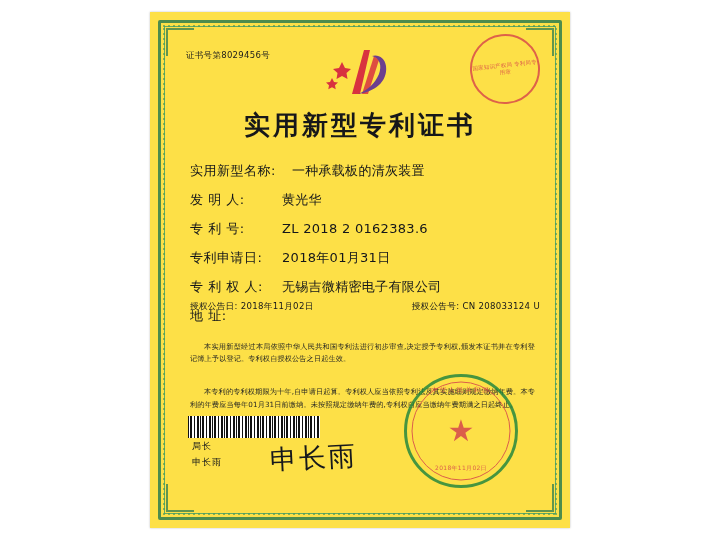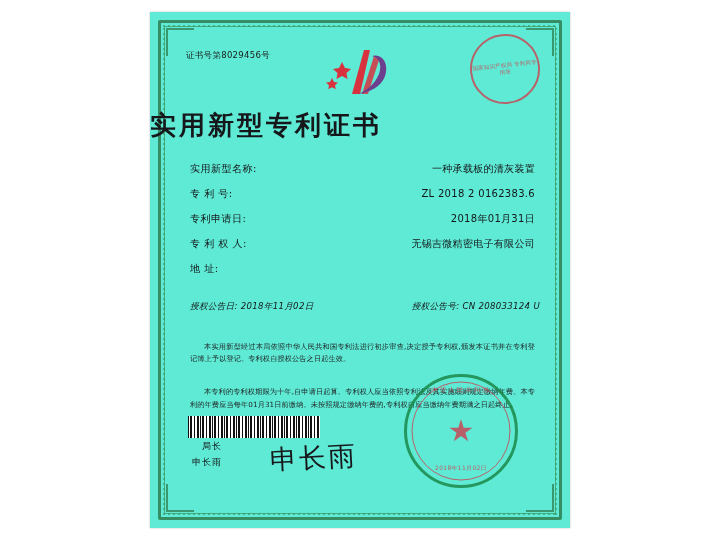--- a/index.html
+++ b/index.html
@@ -17,21 +17,21 @@
     background: #ffffff;
     overflow: hidden;
   }
   
   #cert {
     position: absolute;
     left: 150px;
     top: 12px;
     width: 420px;
     height: 516px;
-    background: #5eead4;
+    background: #fde047;
     box-shadow: 0 0 2px rgba(0,0,0,.25);
     overflow: hidden;
   }
   
   .border-outer {
     position: absolute;
     left: 8px; top: 8px; right: 8px; bottom: 8px;
     border: 3px solid #2e7d4f;
     border-radius: 2px;
     opacity: .85;
@@ -98,41 +98,41 @@
     font-size: 5.5px;
     line-height: 1.35;
     letter-spacing: .2px;
     transform: rotate(-6deg);
   }
   .title {
     position: absolute;
     top: 96px;
     left: 0;
     width: 100%;
+    text-align: center;
     font-size: 26px;
     font-weight: bold;
     color: #16171a;
     letter-spacing: 3px;
     font-family: Liberation Sans, sans-serif;
   }
 
   
   .fields {
     position: absolute;
     left: 40px;
     top: 150px;
     width: 345px;
   }
   .frow {
     display: flex;
     align-items: baseline;
     margin-bottom: 11px;
-    font-size: 10px;
+    font-size: 13px;
     color: #14161a;
-    justify-content: space-between;
   }
   .flabel {
     white-space: nowrap;
     letter-spacing: .5px;
   }
   .fvalue {
     margin-left: 16px;
     letter-spacing: .3px;
   }
   .frow.wide .flabel { min-width: 76px; }
@@ -140,21 +140,21 @@
   .grant-row {
     position: absolute;
     left: 40px;
     top: 289px;
     width: 350px;
     display: flex;
     justify-content: space-between;
     font-size: 8.6px;
     color: #14161a;
   }
-  .grant-row .seg { letter-spacing: .3px; font-style: italic; }
+  .grant-row .seg { letter-spacing: .3px; }
 
   
   .paras {
     position: absolute;
     left: 40px;
     top: 308px;
     width: 345px;
   }
   .para {
     font-size: 7.2px;
@@ -181,21 +181,20 @@
 
   
   .sig-block {
     position: absolute;
     left: 42px;
     bottom: 58px;
     font-size: 9px;
     line-height: 1.8;
     color: #14161a;
     letter-spacing: 1px;
-    text-align: right;
   }
   .sig-hand {
     position: absolute;
     left: 120px;
     bottom: 52px;
     font-size: 27px;
     color: #16181c;
     font-family: "DejaVu Serif", "Liberation Serif", serif;
     letter-spacing: 2px;
     transform: rotate(-3deg);
@@ -270,20 +269,24 @@
     </svg>
 
     <div class="seal-top">国家知识产权局 专利局专用章</div>
 
     <div class="title">实用新型专利证书</div>
 
     <div class="fields">
       <div class="frow wide">
         <span class="flabel">实用新型名称:</span>
         <span class="fvalue">一种承载板的清灰装置</span>
+      </div>
+      <div class="frow wide">
+        <span class="flabel">发 明 人:</span>
+        <span class="fvalue">黄光华</span>
       </div>
       <div class="frow wide">
         <span class="flabel">专 利 号:</span>
         <span class="fvalue">ZL 2018 2 0162383.6</span>
       </div>
       <div class="frow wide">
         <span class="flabel">专利申请日:</span>
         <span class="fvalue">2018年01月31日</span>
       </div>
       <div class="frow wide">

